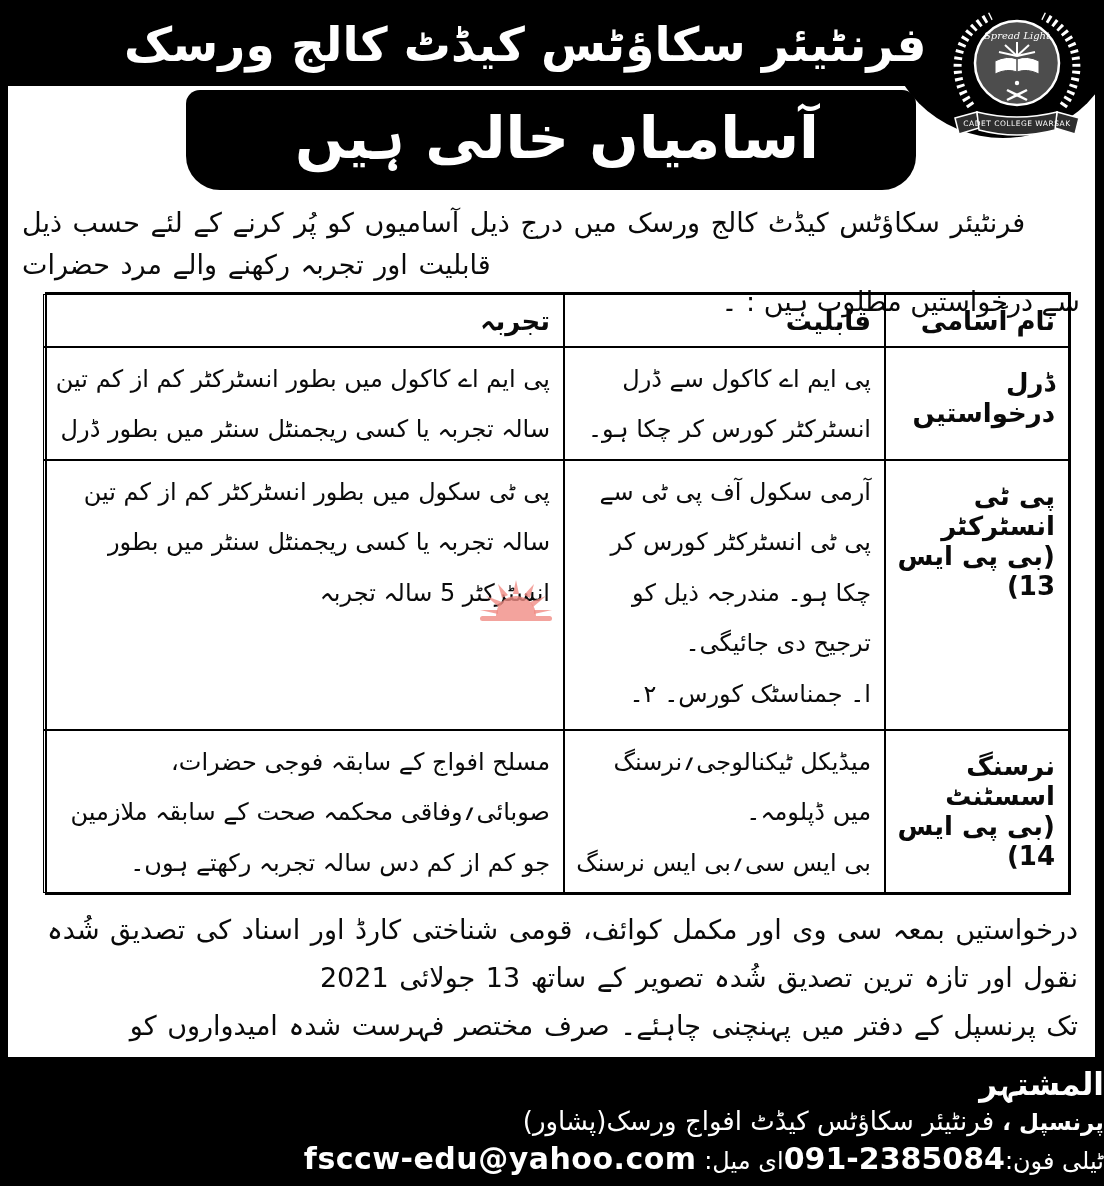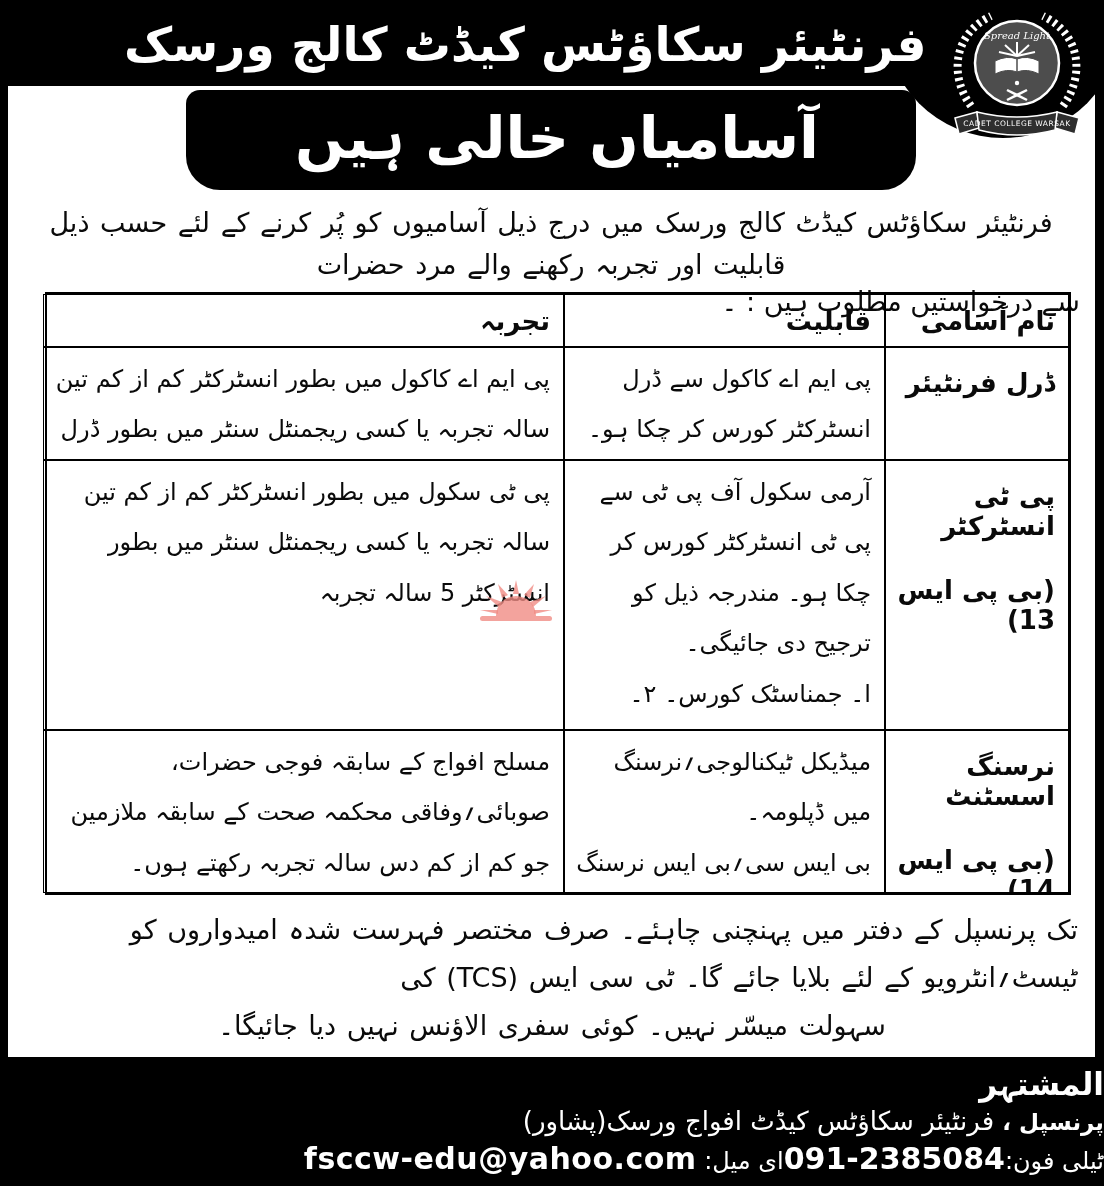--- a/index.html
+++ b/index.html
@@ -31,37 +31,37 @@
     position:absolute; left:186px; top:90px; width:730px; height:100px;
     background:#000; border-radius:14px 14px 34px 34px; z-index:4;
   }
   .vacancy-banner-text {
     width:100%; height:100%; color:#fff; font-size:58px; font-weight:bold;
     text-align:center; line-height:96px; direction:rtl;padding-left:12px;
   }
 
   
   .intro { position:absolute; left:22px; top:202px; width:1058px; direction:rtl; color:#0a0a0a; z-index:1; }
-  .intro-line-1 { font-size:27px; text-align:center; line-height:1.55; word-spacing:2px; }
+  .intro-line-1 { font-size:27px; text-align:left; line-height:1.55; word-spacing:2px; }
   .intro-line-2 { font-size:27px; margin-top:0; }
 
   
   .jobs-table {
     position:absolute; left:45px; top:292px; width:1026px; z-index:1;
     direction:rtl; display:grid;
     grid-template-columns:184px 321px 521px;
     grid-template-rows:53px 113px 270px 163px;
     border:2px solid #000;
   }
   .cell { border:1.5px solid #000; padding:6px 13px 22px 8px; direction:rtl; text-align:right;
     color:#0a0a0a; overflow:hidden; }
   .hcell { font-size:26px; font-weight:bold; line-height:40px; }
   .tcell { font-size:24px; line-height:2.1; white-space:pre-line; }
   .ncell { font-size:26px; font-weight:600; padding-top:20px; }
-  .post-grade { margin-top:34px; font-weight:600; }
+  .post-grade { font-weight:600; }
 
   
   .mashriq-watermark {
     position:absolute; left:265px; top:520px; width:600px; height:230px; z-index:5;
     pointer-events:none; direction:rtl; text-align:center;
     color:rgba(240,140,133,0.75); font-size:178px; font-weight:bold; line-height:220px;
   }
   .sun-icon { position:absolute; left:478px; top:578px; width:76px; height:52px; z-index:5; pointer-events:none; }
 
   
@@ -137,21 +137,21 @@
     <div class="intro-line-2">سے درخواستیں مطلوب ہیں : ۔</div>
   </div>
 
   <div class="jobs-table">
 
     <div class="cell hcell">نام آسامی</div>
     <div class="cell hcell">قابلیت</div>
     <div class="cell hcell">تجربہ</div>
 
     <div class="cell ncell">
-      <div>ڈرل فرنٹیئر</div>
+      <div>ڈرل درخواستیں</div>
 
     </div>
     <div class="cell tcell">پی ایم اے کاکول سے ڈرل انسٹرکٹر کورس کر چکا ہو۔</div>
     <div class="cell tcell">پی ایم اے کاکول میں بطور انسٹرکٹر کم از کم تین سالہ تجربہ یا کسی ریجمنٹل سنٹر میں بطور ڈرل انسٹرکٹر پانچ سالہ تجربہ۔</div>
 
     <div class="cell ncell">
       <div>پی ٹی انسٹرکٹر</div>
       <div class="post-grade">(بی پی ایس 13)</div>
     </div>
     <div class="cell tcell">آرمی سکول آف پی ٹی سے پی ٹی انسٹرکٹر کورس کر چکا ہو۔ مندرجہ ذیل کو ترجیح دی جائیگی۔
@@ -177,20 +177,21 @@
       <path d="M20,6 L30,17 L24,20 Z"></path>
       <path d="M56,6 L46,17 L52,20 Z"></path>
       <path d="M8,18 L24,24 L21,29 Z"></path>
       <path d="M68,18 L52,24 L55,29 Z"></path>
       <path d="M2,32 L20,32 L20,36 Z"></path>
       <path d="M74,32 L56,32 L56,36 Z"></path>
     </g>
   </svg>
 
   <div class="notes">
+    <div class="note-line">درخواستیں بمعہ سی وی اور مکمل کوائف، قومی شناختی کارڈ اور اسناد کی تصدیق شُدہ نقول اور تازہ ترین تصدیق شُدہ تصویر کے ساتھ 13 جولائی 2021</div>
     <div class="note-line">تک پرنسپل کے دفتر میں پہنچنی چاہئے۔ صرف مختصر فہرست شدہ امیدواروں کو ٹیسٹ؍انٹرویو کے لئے بلایا جائے گا۔ ٹی سی ایس (TCS) کی</div>
     <div class="note-line center">سہولت میسّر نہیں۔ کوئی سفری الاؤنس نہیں دیا جائیگا۔</div>
   </div>
 
   <div class="publisher-band">
     <div class="publisher-heading">المشتہر</div>
     <div class="principal-line">
       <span class="principal-label">پرنسپل ،</span>
       <span>فرنٹیئر سکاؤٹس کیڈٹ افواج ورسک(پشاور)</span>
     </div>

